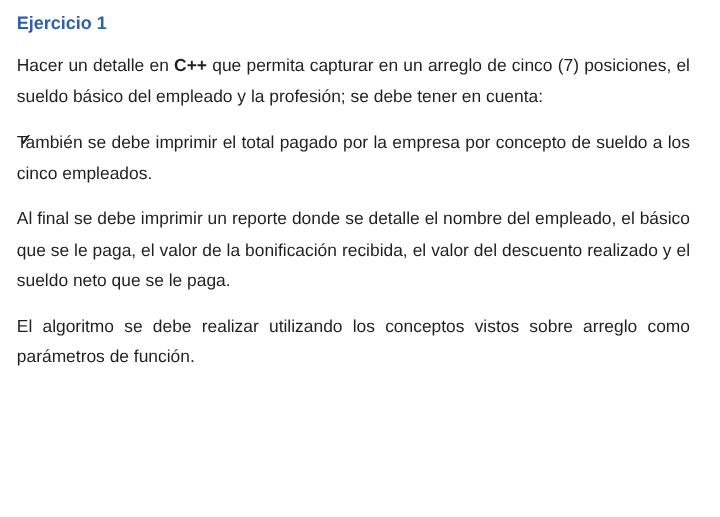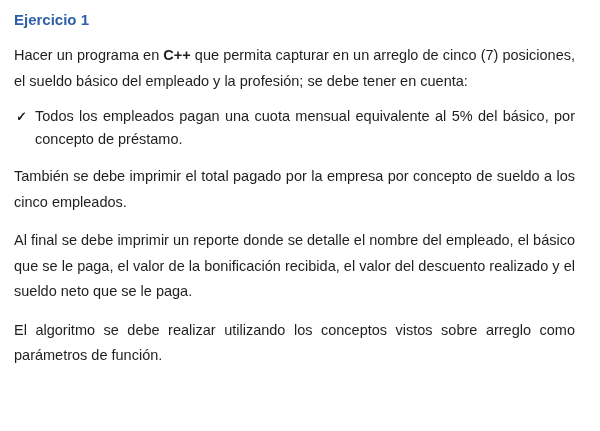--- a/index.html
+++ b/index.html
@@ -59,35 +59,34 @@
   }
   .bold { font-weight: bold; }
 </style>
 </head>
 <body>
 
 <div class="page">
 
   <h1 class="doc-title">Ejercicio 1</h1>
 
-  <p class="para"><span>Hacer un programa en </span><span class="bold">C++</span><span> que permita capturar en un arreglo de cinco (7) posiciones, el sueldo básico del empleado y la profesión; se debe tener en cuenta:</span></p>
+  <p class="para"><span>Hacer un detalle en </span><span class="bold">C++</span><span> que permita capturar en un arreglo de cinco (7) posiciones, el sueldo básico del empleado y la profesión; se debe tener en cuenta:</span></p>
 
   <ul class="check-list">
     <li>
       <span class="check">✓</span>
     </li>
     <li>
       <span class="check">✓</span>
     </li>
     <li>
       <span class="check">✓</span>
     </li>
     <li>
       <span class="check">✓</span>
-      <span>Todos los empleados pagan una cuota mensual equivalente al 5% del básico, por concepto de préstamo.</span>
     </li>
   </ul>
 
   <p class="para">También se debe imprimir el total pagado por la empresa por concepto de sueldo a los cinco empleados.</p>
 
   <p class="para">Al final se debe imprimir un reporte donde se detalle el nombre del empleado, el básico que se le paga, el valor de la bonificación recibida, el valor del descuento realizado y el sueldo neto que se le paga.</p>
 
   <p class="para">El algoritmo se debe realizar utilizando los conceptos vistos sobre arreglo como parámetros de función.</p>
 
 </div>

